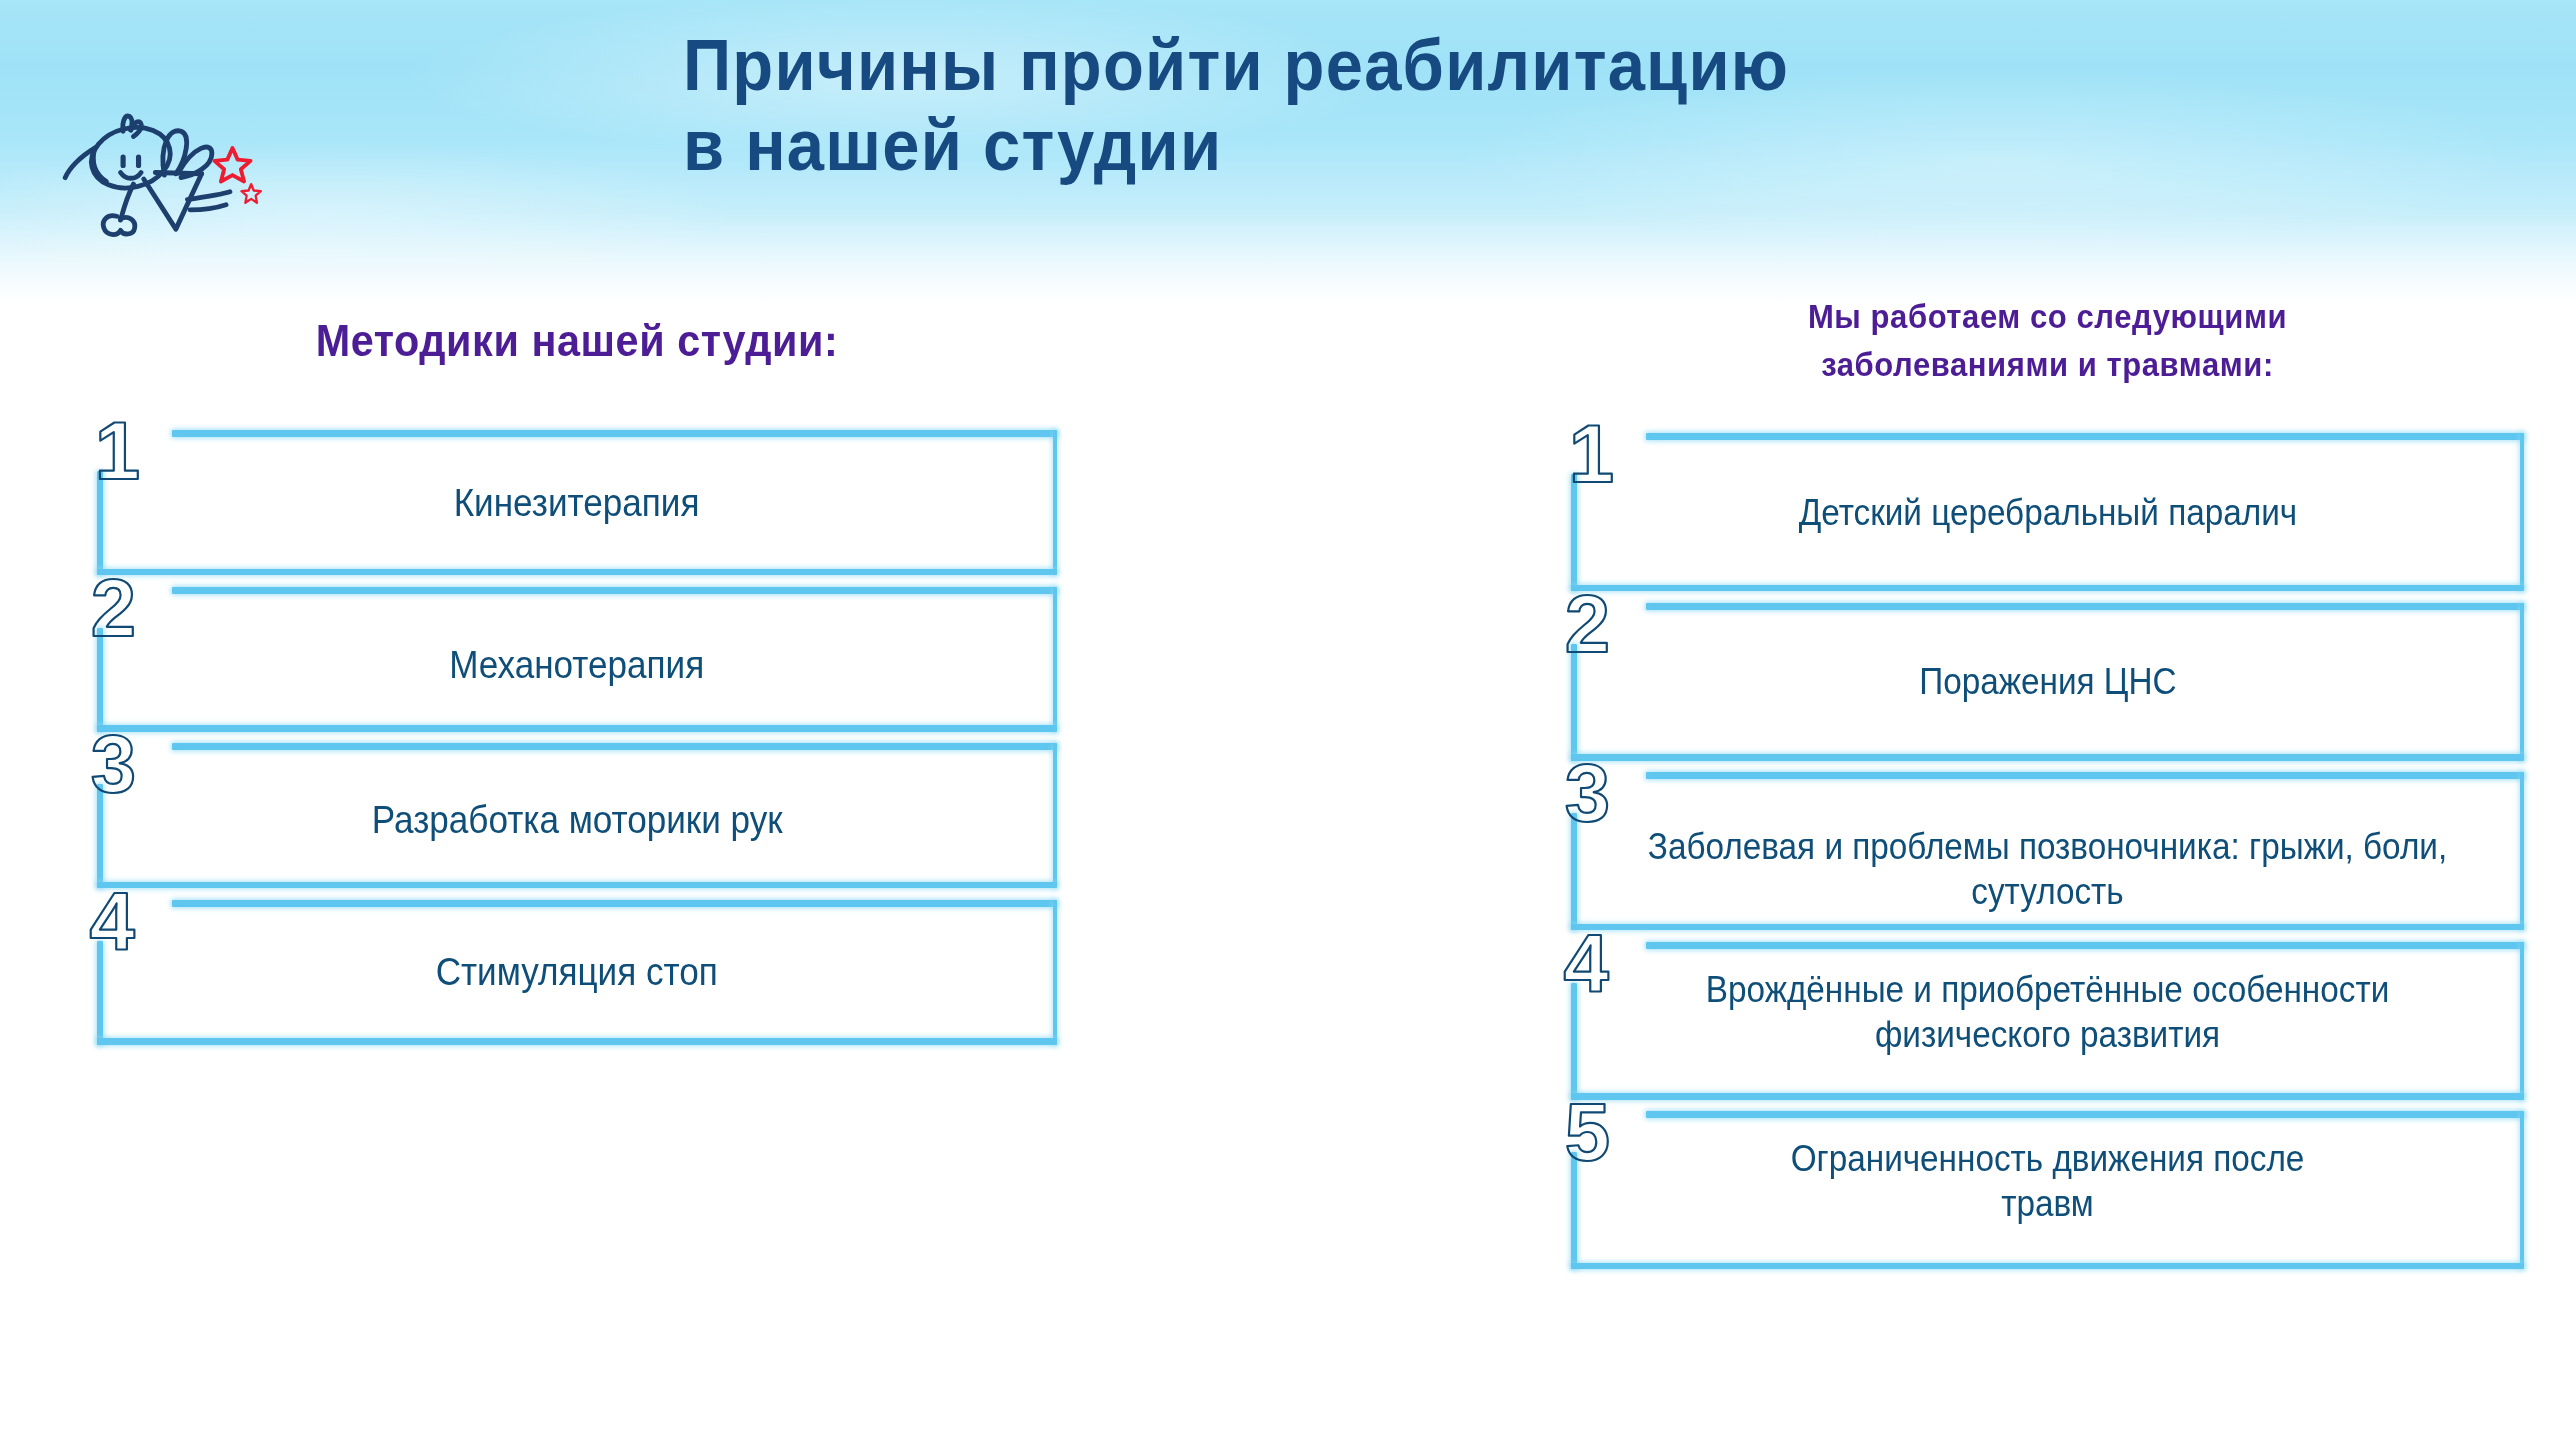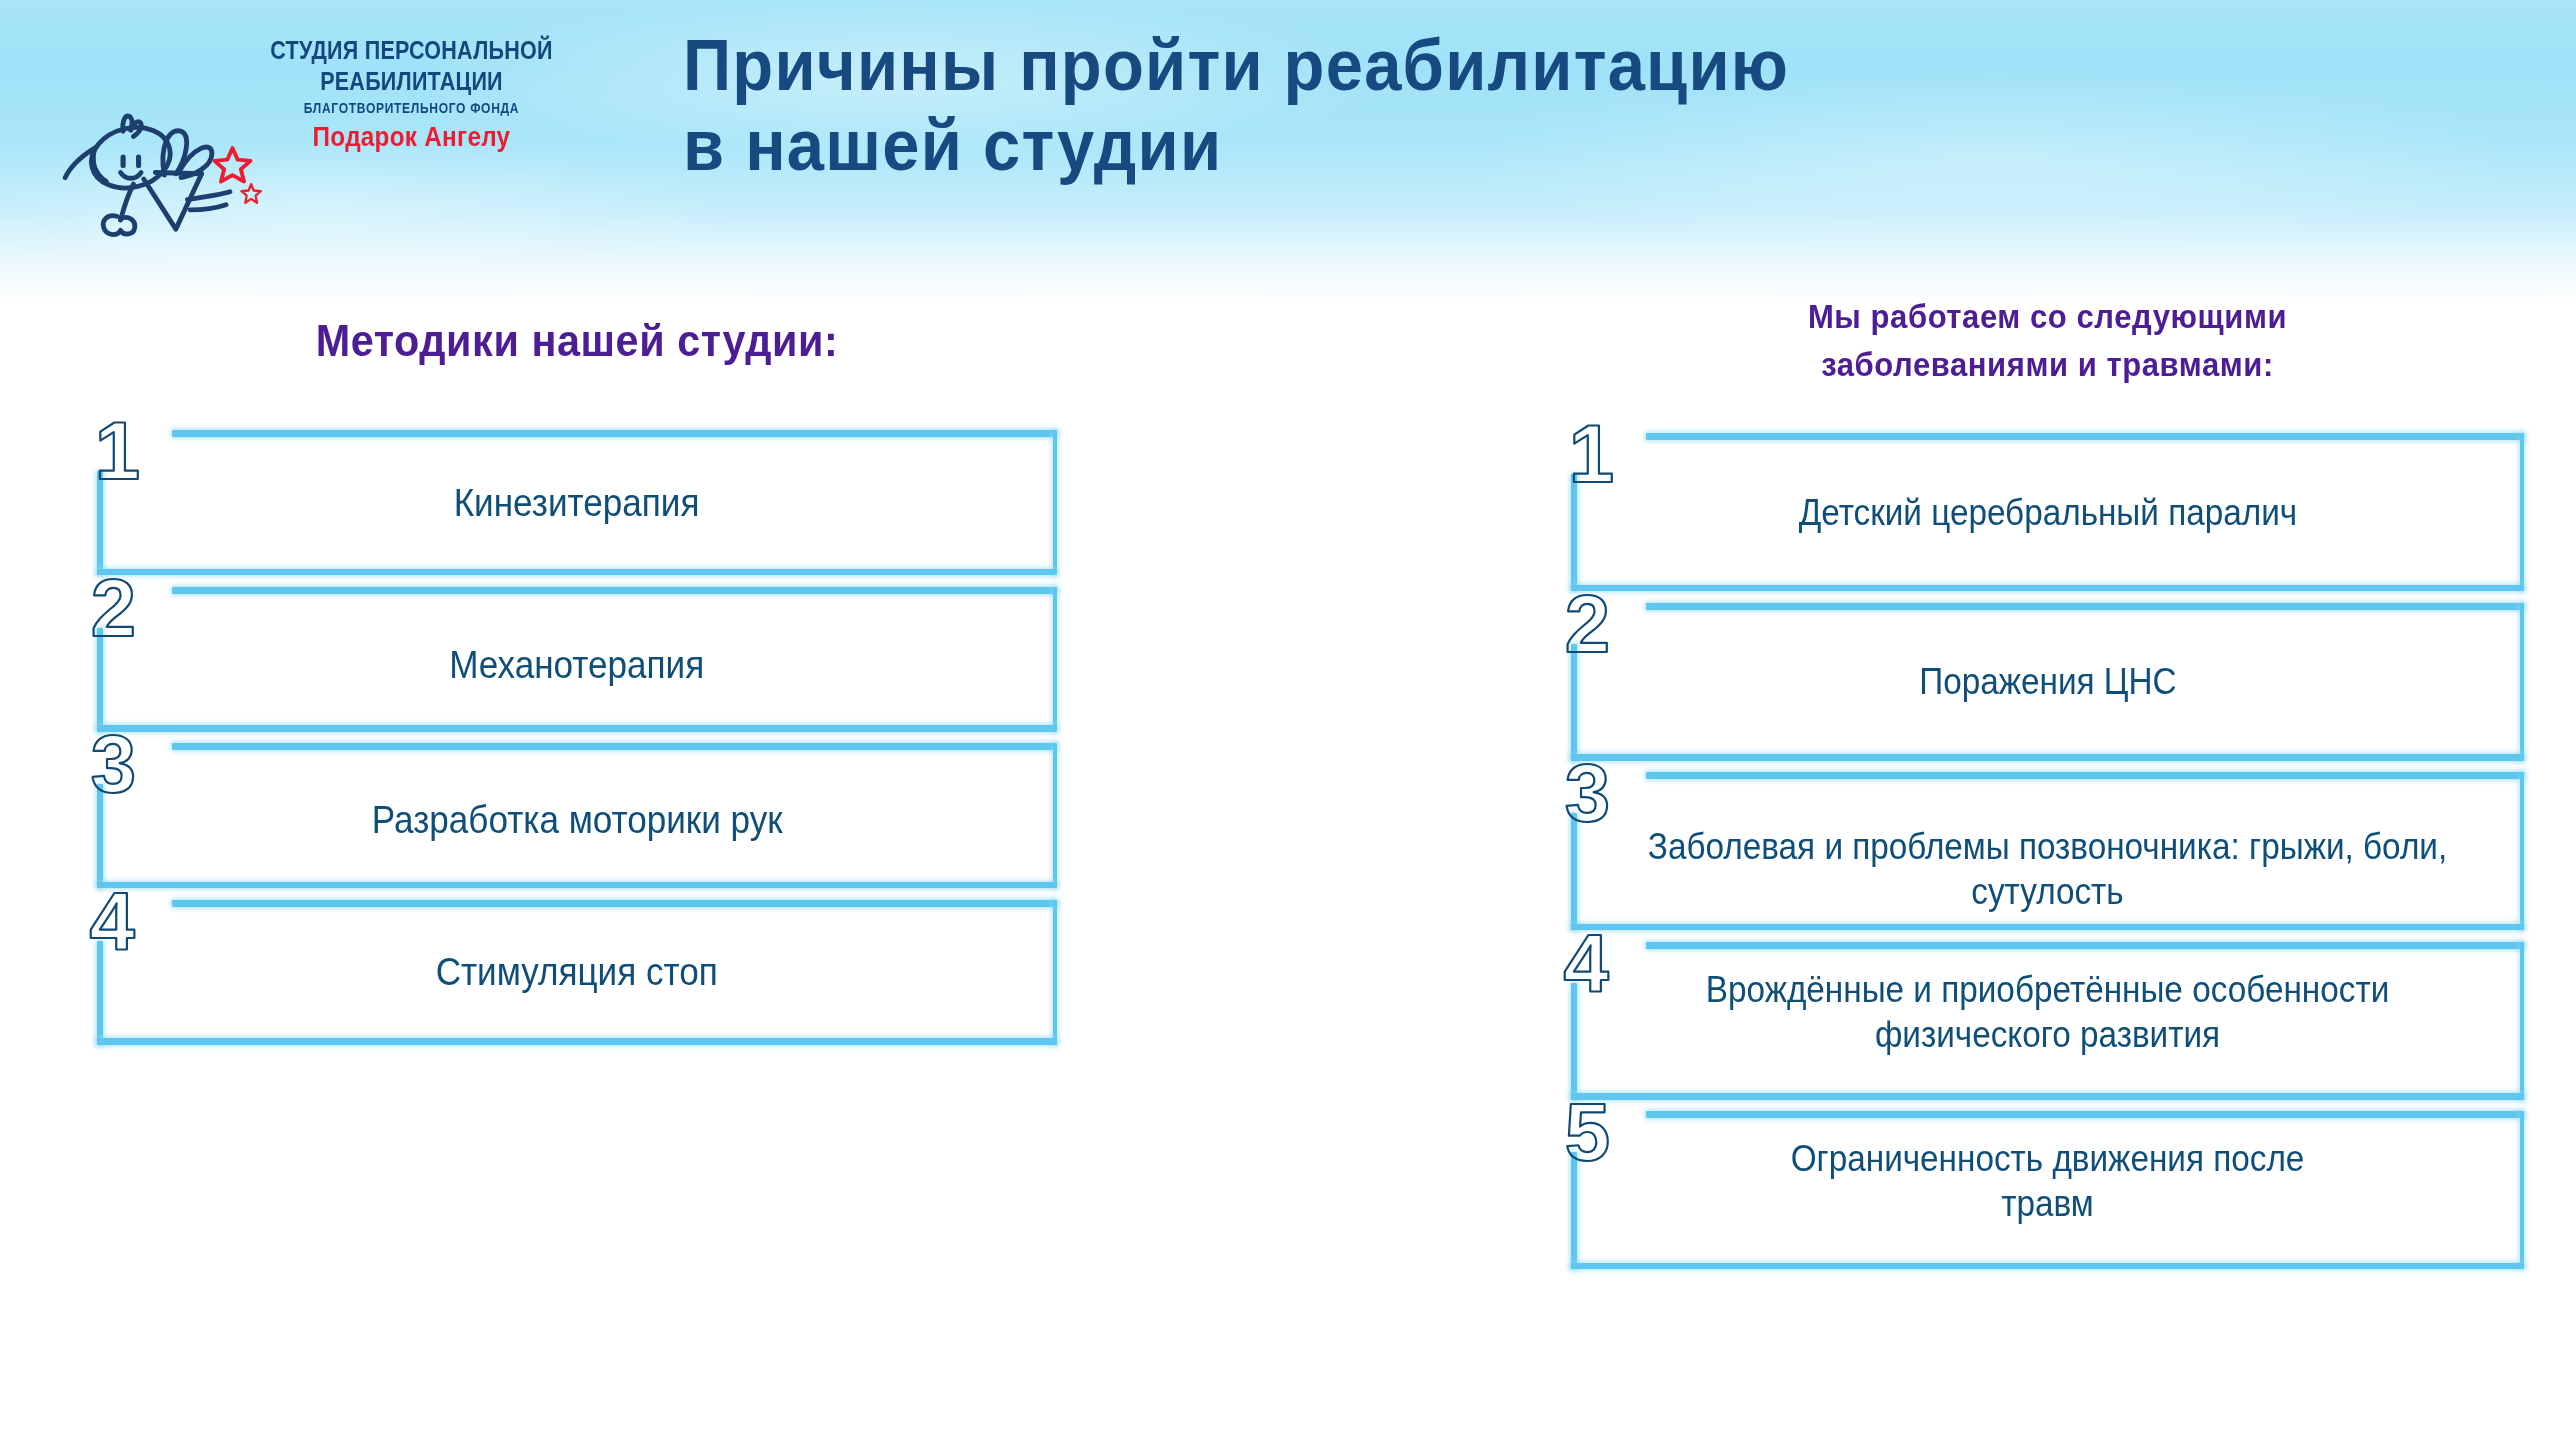--- a/index.html
+++ b/index.html
@@ -170,26 +170,20 @@
 
       <g fill="none" stroke="#ed1c30" stroke-width="6" stroke-linejoin="round">
         <path d="M266 70 L274 88 L294 90 L279 103 L284 122 L266 112 L248 122 L253 103 L238 90 L258 88 Z"></path>
       </g>
       <g fill="none" stroke="#ed1c30" stroke-width="3.6" stroke-linejoin="round">
         <path d="M295 126 L299 136 L310 137 L302 144 L304 155 L295 149 L286 155 L288 144 L280 137 L291 136 Z"></path>
       </g>
     </svg>
   </div>
 
-  <div id="logo-text">
-    <div class="logo-l1">СТУДИЯ ПЕРСОНАЛЬНОЙ</div>
-    <div class="logo-l2">РЕАБИЛИТАЦИИ</div>
-    <div class="logo-l3">БЛАГОТВОРИТЕЛЬНОГО ФОНДА</div>
-    <div class="logo-l4">Подарок Ангелу</div>
-  </div>
 </div>
 
 <div id="title">
   <span class="tline">Причины пройти реабилитацию</span>
   <span class="tline">в нашей студии</span>
 </div>
 
 <div id="left-heading" class="col-heading">
   <span class="hline">Методики нашей студии:</span>
 </div>

